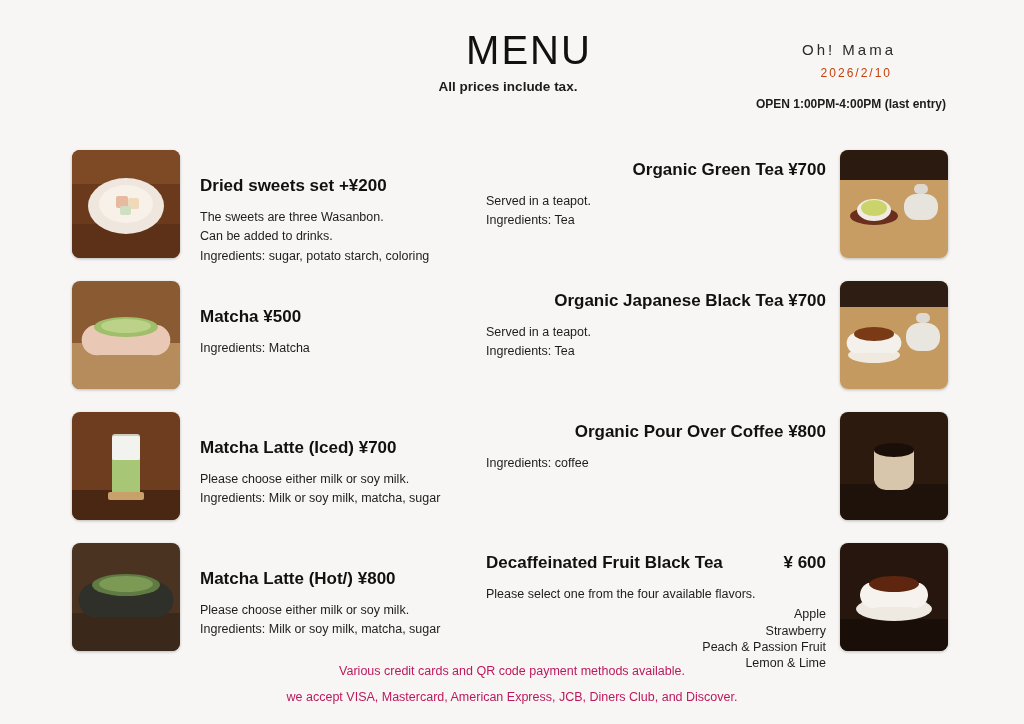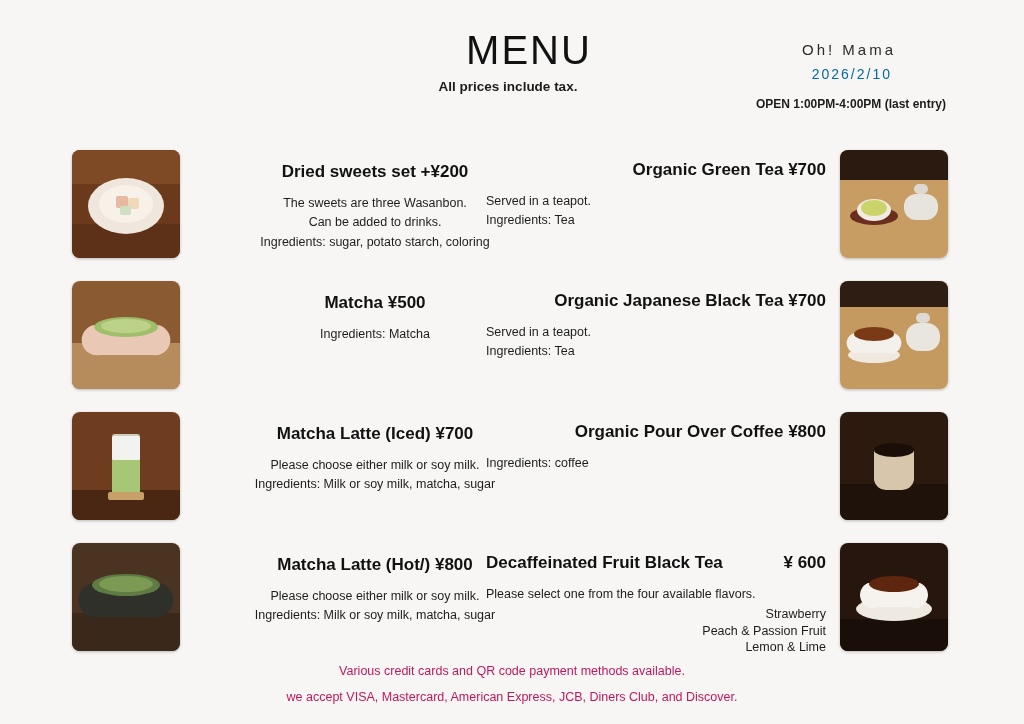--- a/index.html
+++ b/index.html
@@ -53,23 +53,23 @@
     top: 41px;
     right: 128px;
     font-size: 15px;
     letter-spacing: 3px;
     color: #2a2a2a;
   }
   .shop-date {
     position: absolute;
     top: 66px;
     right: 132px;
-    font-size: 14px;
+    font-size: 12px;
     letter-spacing: 2px;
-    color: #0369a1;
+    color: #c2410c;
   }
   .shop-hours {
     position: absolute;
     top: 97px;
     right: 78px;
     font-size: 12px;
     font-weight: 600;
     color: #1c1c1c;
   }
 
@@ -102,23 +102,23 @@
     box-shadow: 0 1px 3px rgba(0,0,0,0.25);
   }
   .item-left .thumb { left: 12px; }
   .item-right .thumb { left: 320px; }
 
   .thumb svg { display: block; }
 
   .text-left {
     position: absolute;
     left: 140px;
-    top: 12px;
+    top: 26px;
     width: 350px;
-    text-align: center;
+    text-align: left;
   }
   .text-right {
     position: absolute;
     right: 194px;
     top: 10px;
     width: 340px;
     text-align: right;
   }
   .item-name {
     font-size: 17px;
@@ -318,20 +318,21 @@
             <ellipse cx="54" cy="41" rx="25" ry="8" fill="#5e250f"></ellipse>
           </svg>
         </div>
         <div class="text-right">
           <div class="item-name name-row">
             <span>Decaffeinated Fruit Black Tea</span>
             <span>¥ 600</span>
           </div>
           <div class="item-desc">Please select one from the four available flavors.</div>
           <div class="flavor-list">
+            <div>Apple</div>
             <div>Strawberry</div>
             <div>Peach &amp; Passion Fruit</div>
             <div>Lemon &amp; Lime</div>
           </div>
         </div>
       </div>
 
     </div>
   </div>
 

